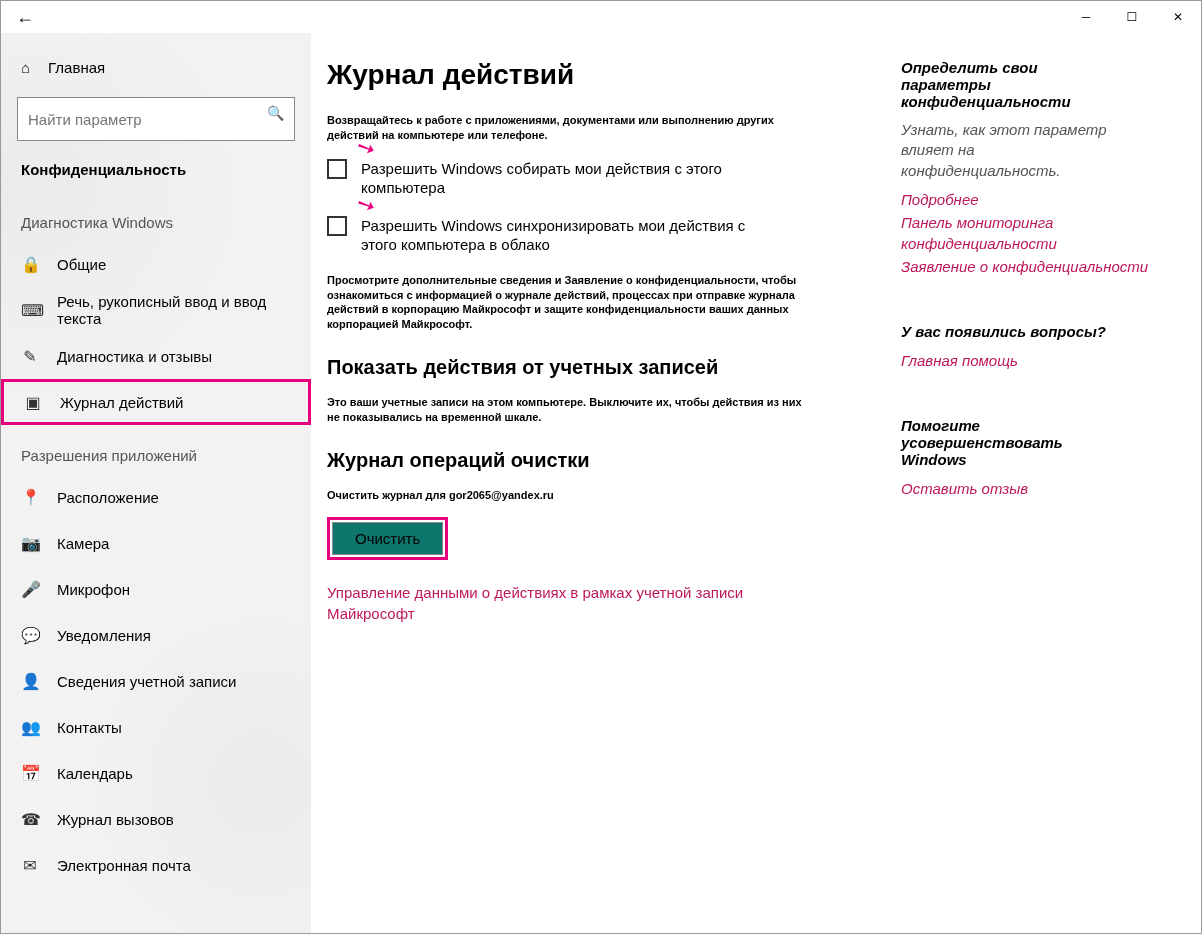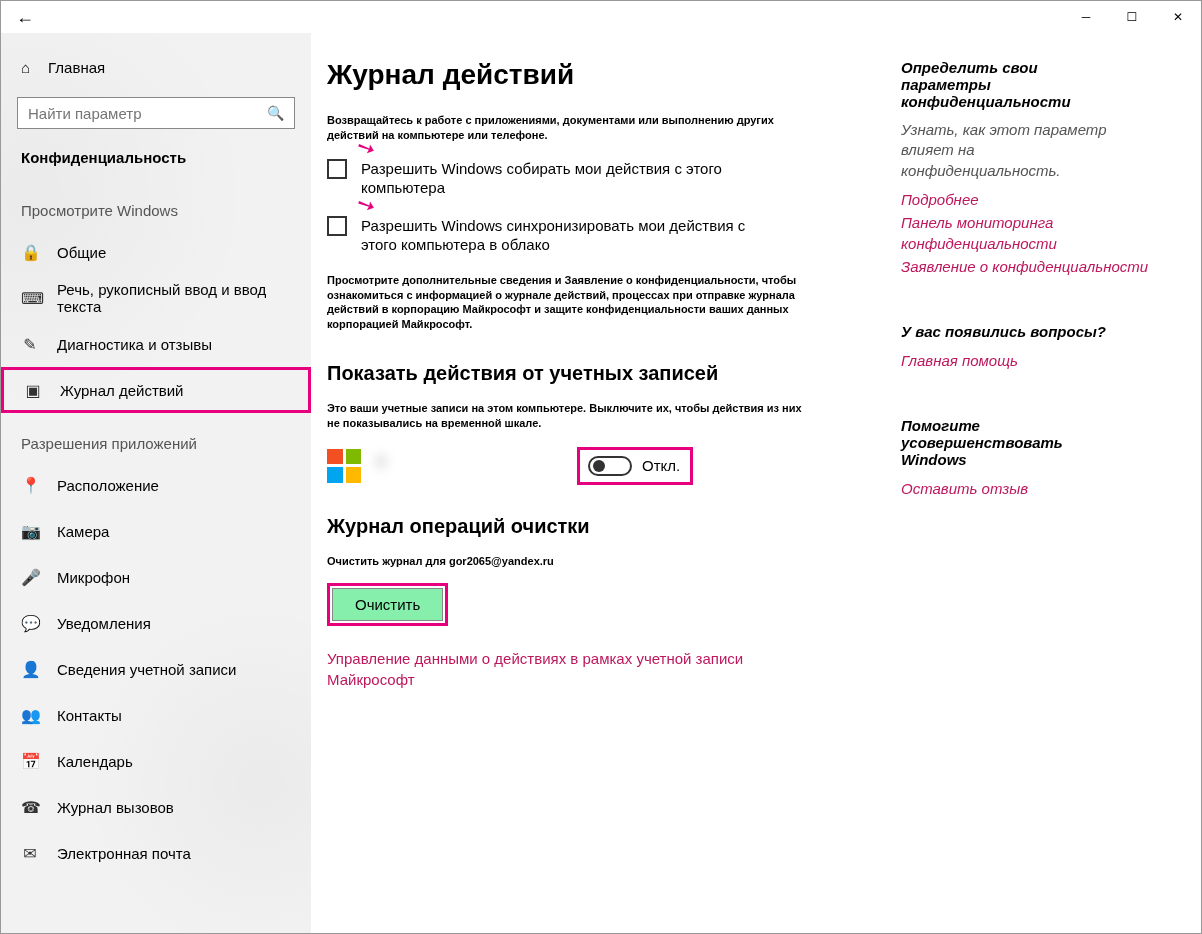--- a/index.html
+++ b/index.html
@@ -12,53 +12,53 @@
   .titlebar .title { flex: 0 0 auto; font-size: 13px; padding-left: 4px; margin-top: 45px; }
   .titlebar .spacer { flex: 1; }
   .titlebar .winbtn { width: 46px; height: 32px; display:flex; align-items:center; justify-content:center; font-size:12px; font-family: "Segoe MDL2 Assets", sans-serif; }
 
   .body { flex:1; display:flex; overflow:hidden; }
 
   
   .sidebar { width: 330px; height: 100%; padding: 12px 0 0 0; background: radial-gradient(circle at 30px 160px, rgba(0,0,0,0.03), transparent 220px), radial-gradient(circle at 260px 750px, rgba(0,0,0,0.03), transparent 180px), #f2f2f2; display:flex; flex-direction:column; }
   .sidebar .home-row { height: 44px; display:flex; align-items:center; gap: 18px; padding-left: 20px; font-size: 15px; }
   .searchbox { margin: 8px 16px 8px 16px; position: relative; }
-  .searchbox input { width: 100%; height: 32px; border: 1px solid #888; padding: 0 34px 0 10px; font-size: 15px; background: #fff; }
+  .searchbox input { width: 100%; height: 44px; border: 1px solid #888; padding: 0 34px 0 10px; font-size: 15px; background: #fff; }
   .searchbox .sicon { position:absolute; right:10px; top:8px; font-size:14px; color:#555; }
   .category { font-size: 15px; font-weight: 600; padding: 12px 0 14px 20px; }
   .groupheader { font-size: 15px; color: #555; padding: 22px 0 10px 20px; }
   .navitem { height: 46px; display:flex; align-items:center; gap: 18px; padding-left: 20px; font-size: 15px; cursor:pointer; }
   .navitem .icon { width: 18px; text-align:center; font-size: 16px; color:#333; }
   .navitem.selected { border: 3px solid #E6007E; }
 
   
   .main { flex:1; padding: 26px 40px 0 0; display:flex; }
   .maincol { width: 590px; padding-left: 16px; }
   .rightcol { width: 260px; padding-left: 0; font-style: italic; }
 
   h1 { font-size: 28px; font-weight: 600; margin-bottom: 22px; }
-  h2 { font-size: 20px; font-weight: 600; margin: 30px 0 16px 0; }
+  h2 { font-size: 20px; font-weight: 600; margin: 24px 0 16px 0; }
   p { font-size: 11px; line-height: 1.35; margin-bottom: 16px; max-width: 480px; font-weight: bold; }
 
   .checkbox-row { display:flex; align-items:flex-start; gap: 14px; margin-bottom: 18px; position:relative; }
   .checkbox-row .cb { width:20px; height:20px; border:2px solid #333; flex-shrink:0; background:#fff; }
   .checkbox-row .cb-label { font-size:15px; max-width: 400px; line-height:1.3; }
   .arrow { position:absolute; top:-24px; left:30px; font-size:22px; color:#E6007E; transform: rotate(-25deg); }
 
   .account-row { display:flex; align-items:center; margin-top: 14px; }
   .mslogo { width: 34px; height: 34px; display:grid; grid-template-columns: 1fr 1fr; grid-template-rows: 1fr 1fr; gap:3px; margin-right: 16px; }
   .mslogo div:nth-child(1){background:#f25022;} .mslogo div:nth-child(2){background:#7fba00;} .mslogo div:nth-child(3){background:#00a4ef;} .mslogo div:nth-child(4){background:#ffb900;}
   .account-blur { width: 200px; height:30px; filter: blur(6px); color:#888; font-size:14px; }
   .toggle-wrap { border: 3px solid #E6007E; padding: 6px 10px 6px 8px; display:flex; align-items:center; gap:10px; }
   .toggle { width: 44px; height: 20px; border:2px solid #333; border-radius: 10px; position:relative; background:#fff; }
   .toggle .knob { width:12px; height:12px; border-radius:50%; background:#333; position:absolute; left:3px; top:2px; }
   .toggle-label { font-size:15px; }
 
   .clear-wrap { border: 3px solid #E6007E; display:inline-block; padding:2px; margin-top:4px; }
-  .clear-btn { padding: 7px 22px; border:1px solid #888; background:#86efac; font-size:15px; cursor:pointer; }
+  .clear-btn { padding: 7px 22px; border:1px solid #888; background:#0f766e; font-size:15px; cursor:pointer; }
 
   .greenlink { color: #be185d; font-size:15px; line-height:1.4; display:block; margin-bottom:2px; cursor:pointer; }
 
   .rightcol h3 { font-size: 15px; font-weight: 600; margin-bottom: 10px; max-width: 230px; }
   .rightcol .graytxt { color:#555; font-size:15px; line-height:1.35; margin-bottom:8px; max-width:230px; }
   .rightcol .block { margin-bottom: 46px; }
 </style>
 </head>
 <body>
 
@@ -79,21 +79,21 @@
       <div class="home-row">
         <span class="icon">⌂</span>
         <span>Главная</span>
       </div>
       <div class="searchbox">
         <input type="text" placeholder="Найти параметр" style="">
         <span class="sicon">🔍</span>
       </div>
       <div class="category">Конфиденциальность</div>
 
-      <div class="groupheader">Просмотрите Windows</div>
+      <div class="groupheader">Диагностика Windows</div>
 
       <div class="navitem">
         <span class="icon">🔒</span>
         <span>Общие</span>
       </div>
       <div class="navitem">
         <span class="icon">⌨</span>
         <span>Речь, рукописный ввод и ввод текста</span>
       </div>
       <div class="navitem">
@@ -161,35 +161,20 @@
           <span class="arrow">➘</span>
           <span class="cb"></span>
           <span class="cb-label">Разрешить Windows синхронизировать мои действия с этого компьютера в облако</span>
         </div>
 
         <p>Просмотрите дополнительные сведения и Заявление о конфиденциальности, чтобы ознакомиться с информацией о журнале действий, процессах при отправке журнала действий в корпорацию Майкрософт и защите конфиденциальности ваших данных корпорацией Майкрософт.</p>
 
         <h2>Показать действия от учетных записей</h2>
         <p>Это ваши учетные записи на этом компьютере. Выключите их, чтобы действия из них не показывались на временной шкале.</p>
 
-        <div class="account-row">
-          <div class="mslogo">
-              <div></div>
-              <div></div>
-              <div></div>
-              <div></div>
-            </div>
-          <div class="account-blur">g</div>
-          <div class="toggle-wrap">
-            <div class="toggle">
-                <div class="knob"></div>
-              </div>
-            <span class="toggle-label">Откл.</span>
-          </div>
-        </div>
 
         <h2>Журнал операций очистки</h2>
         <p style="margin-bottom:10px;">Очистить журнал для gor2065@yandex.ru</p>
         <div class="clear-wrap">
           <button class="clear-btn">Очистить</button>
         </div>
 
         <div style="height:22px"></div>
         <span class="greenlink" style="max-width:430px;">Управление данными о действиях в рамках учетной записи Майкрософт</span>
       </div>

